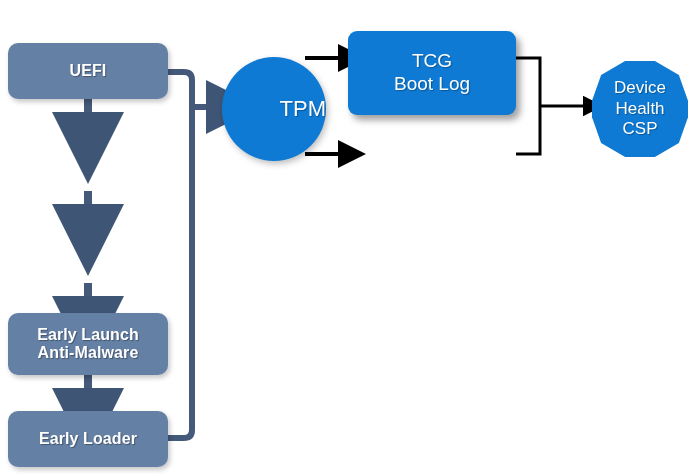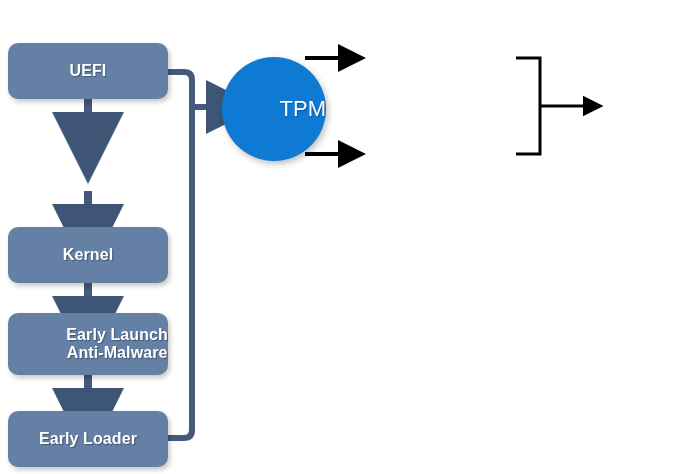--- a/index.html
+++ b/index.html
@@ -147,33 +147,39 @@
       <path d="M516,58 L540,58 L540,154 L516,154"></path>
     </g>
     <line x1="540" y1="106" x2="584" y2="106" stroke="#000000" stroke-width="3" marker-end="url(#black-head)"></line>
   </svg>
 
   <div class="boot-box" style="top:43px;">
     <span class="boot-label">UEFI</span>
   </div>
 
 
-  <div class="boot-box" style="top:227px;">
-    <span class="boot-label">Kernel</span>
-  </div>
 
-  <div class="boot-box" style="top:313px; height:62px;justify-content:flex-end;">
+  <div class="boot-box" style="top:313px; height:62px;">
     <span class="boot-label">Early Launch
 Anti-Malware</span>
   </div>
 
   <div class="boot-box" style="top:411px;">
     <span class="boot-label">Early Loader</span>
   </div>
 
   <div id="tpm-circle">
     <span class="blue-label">TPM</span>
   </div>
 
+  <div class="blue-box" style="left:348px; top:31px; width:168px; height:84px;">
+    <span class="blue-label">TCG
+Boot Log</span>
+  </div>
 
 
+  <div id="csp-node">
+    <span class="blue-label">Device
+Health
+CSP</span>
+  </div>
 
 </div>
 
 </body></html>

